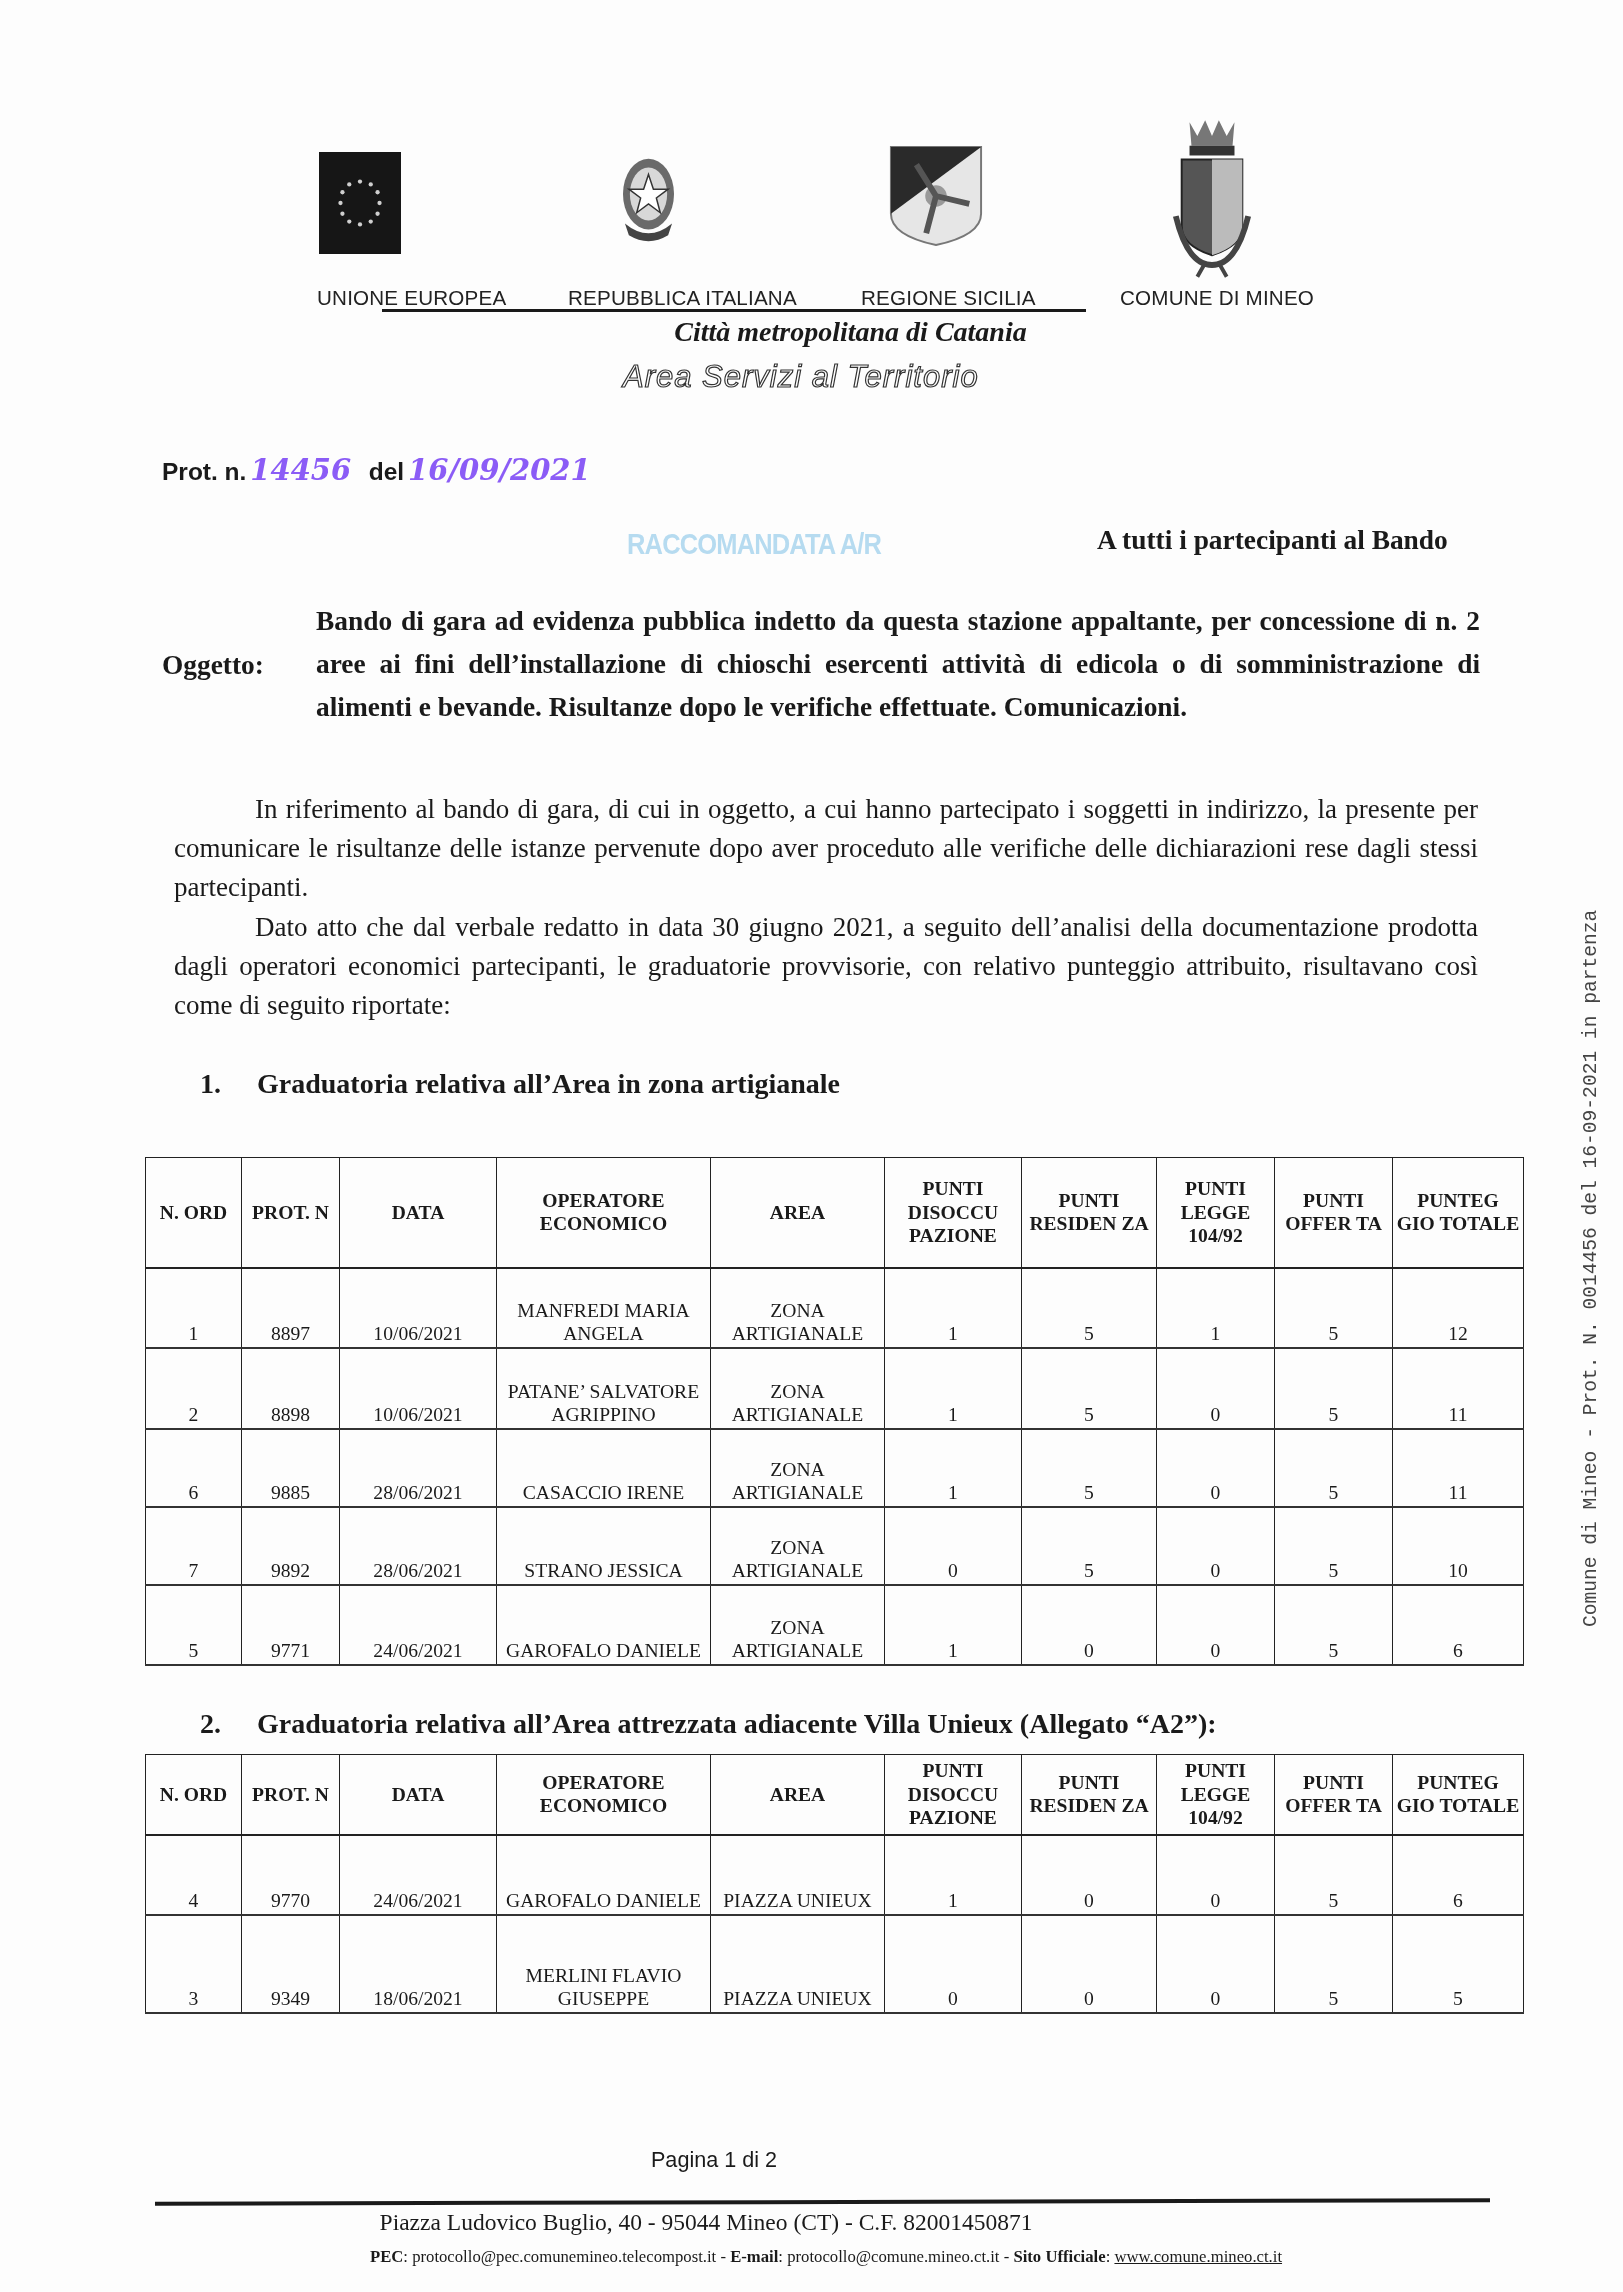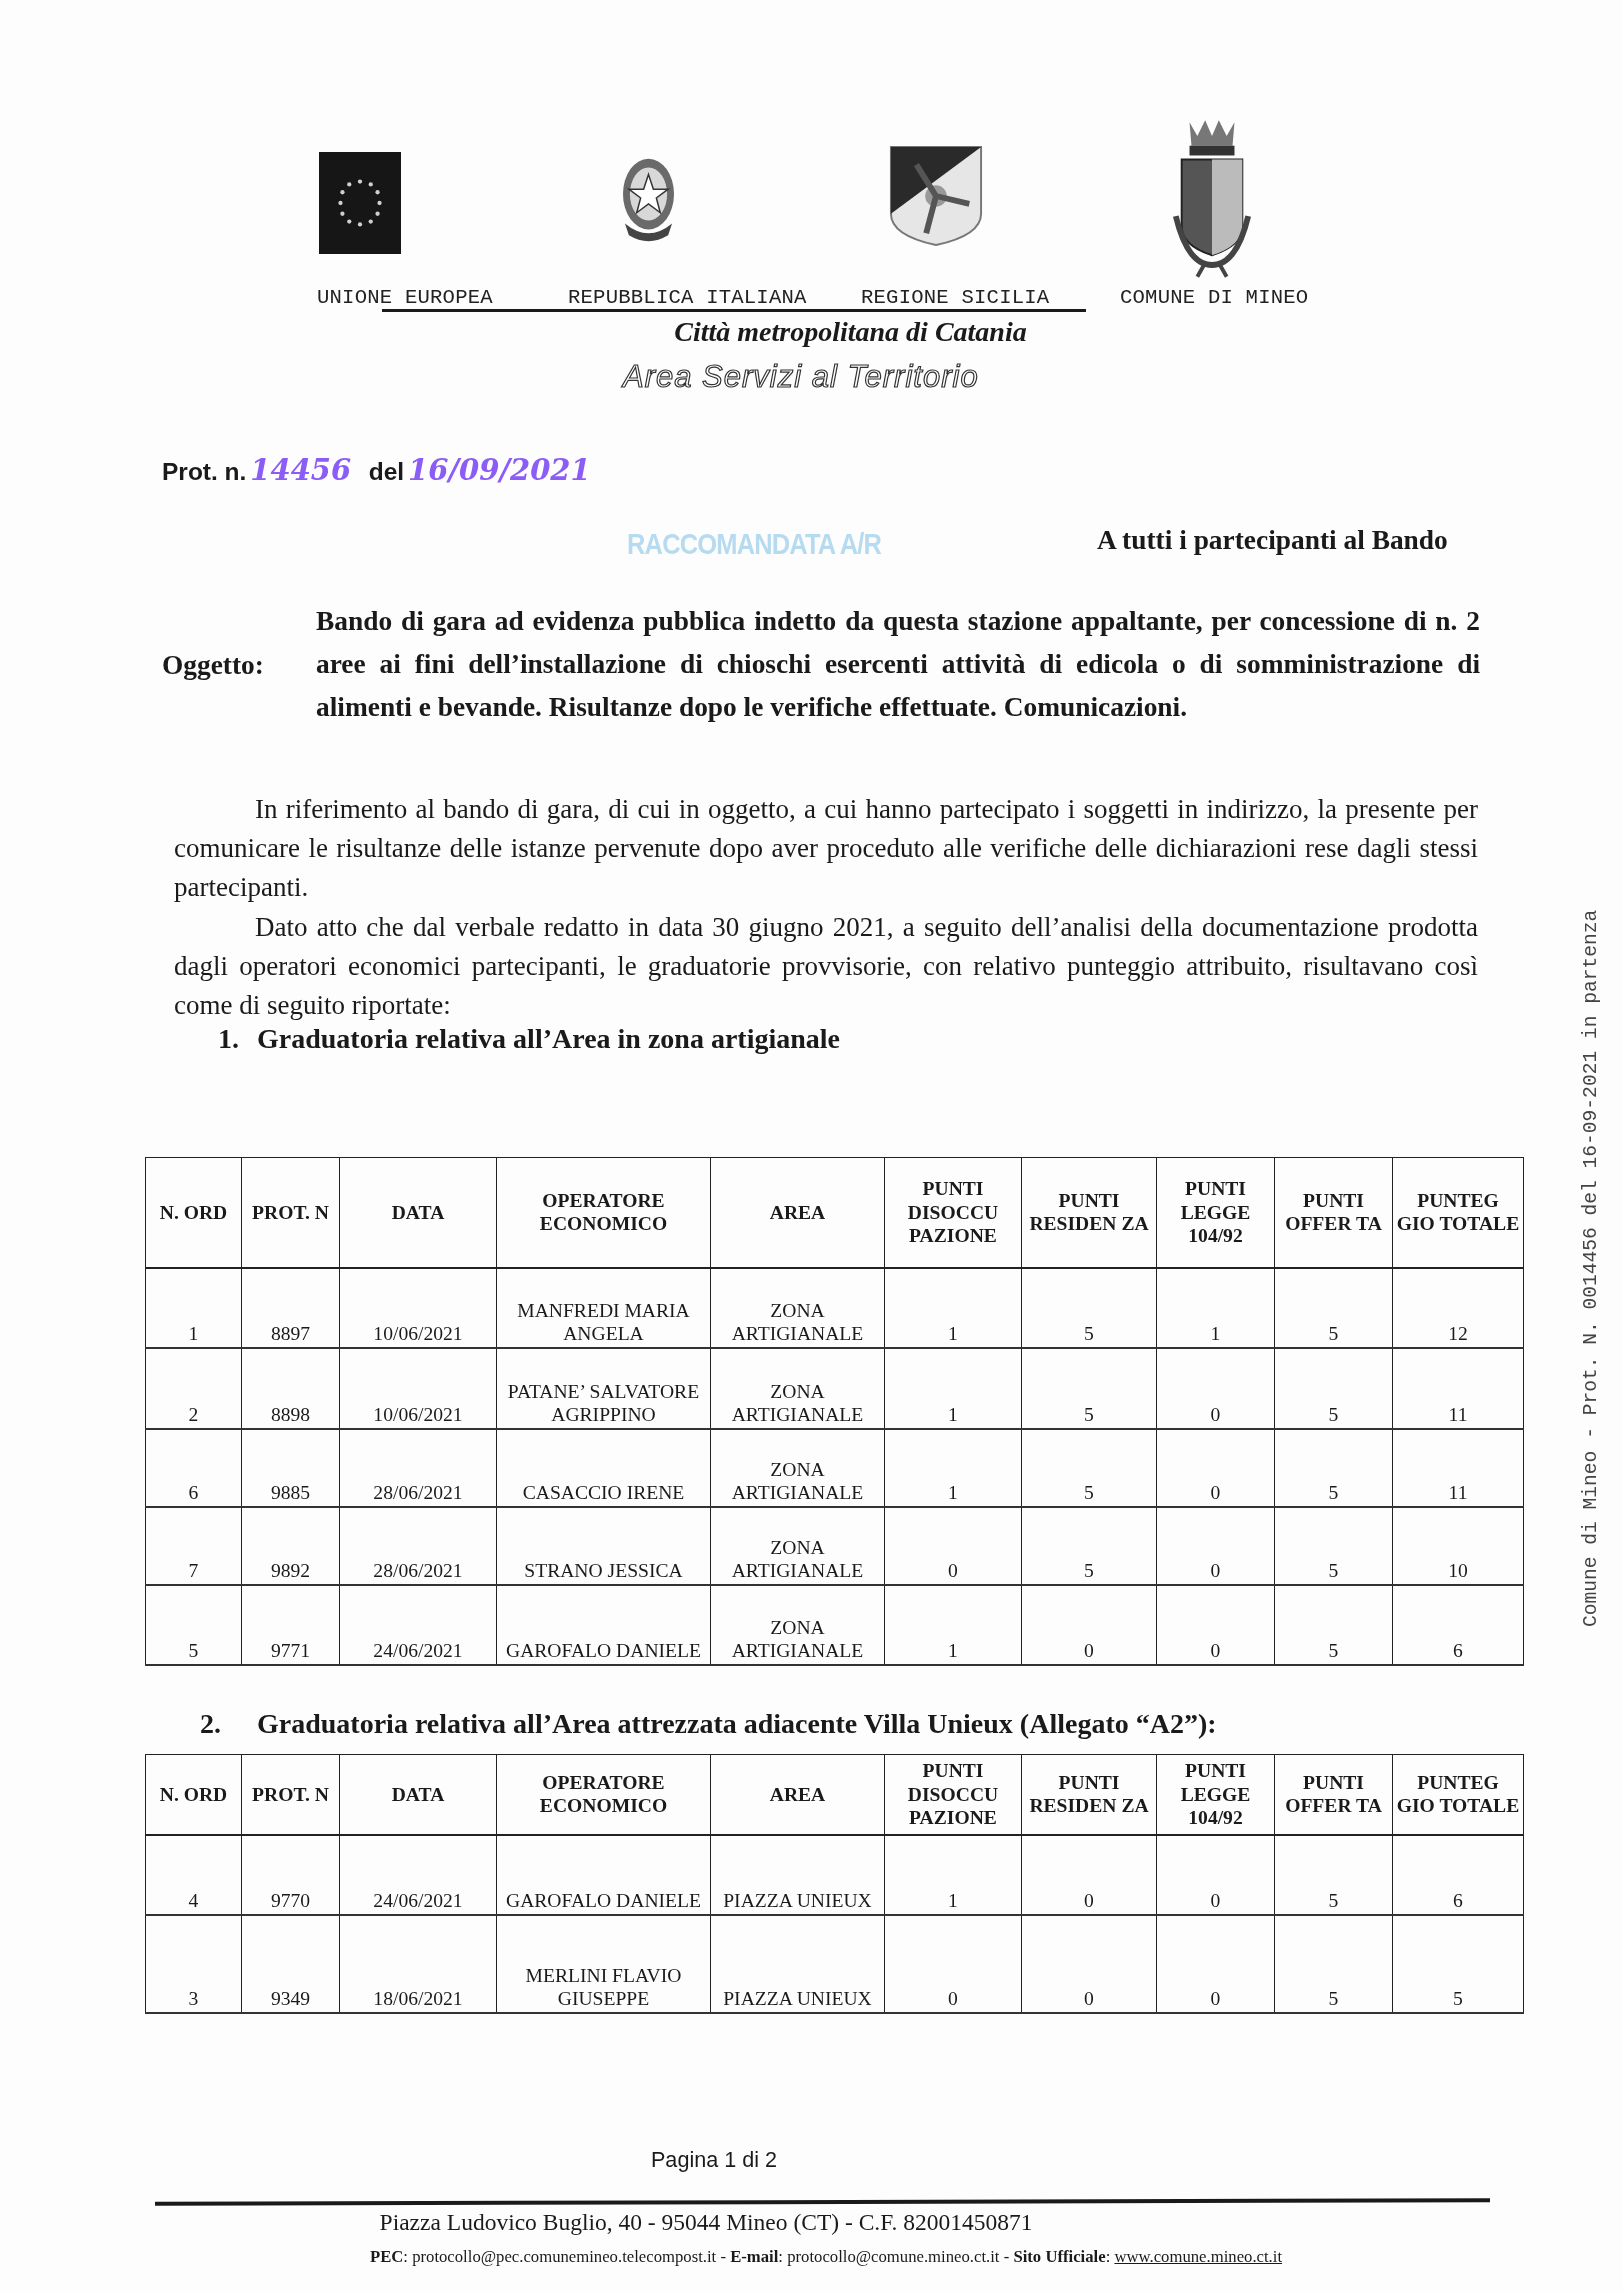--- a/index.html
+++ b/index.html
@@ -6,21 +6,21 @@
     body { width: 1623px; height: 2293px; position: relative; overflow: hidden; color: #1a1a1a; font-family: "Liberation Serif", serif; }
 
     
     .logo { position: absolute; }
     .eu-flag { left: 319px; top: 152px; width: 82px; height: 102px; background: #151515; }
     .eu-flag svg { width: 100%; height: 100%; }
     .emblem-it { left: 619px; top: 145px; width: 59px; height: 106px; }
     .emblem-sic { left: 887px; top: 145px; width: 98px; height: 102px; }
     .emblem-mineo { left: 1168px; top: 118px; width: 88px; height: 162px; }
 
-    .hdr-label { position: absolute; top: 286px; font-family: Liberation Mono, monospace; font-size: 20.6px; color: #222; letter-spacing: 0.2px; }
+    .hdr-label { position: absolute; top: 286px; font-family: Liberation Sans, sans-serif; font-size: 20.6px; color: #222; letter-spacing: 0.2px; }
     .hdr-rule { position: absolute; left: 382px; top: 309px; width: 704px; height: 2.9px; background: #1a1a1a; }
     .metro { position: absolute; left: 0; width: 1623px; top: 316px; text-align: center; font-style: italic; font-weight: bold; font-size: 28px; padding-left: 78px; box-sizing: border-box; }
     .area-serv { position: absolute; left: 623px; top: 359px; font-family: "Liberation Sans", sans-serif; font-style: italic; font-size: 31px; color: #fff; -webkit-text-stroke: 1.2px #333; letter-spacing: 1px; }
 
     
     .prot { position: absolute; left: 162px; top: 453px; font-family: "Liberation Sans", sans-serif; font-weight: bold; font-size: 24.5px; }
     .prot .hand { font-family: "DejaVu Serif", serif; font-style: italic; font-weight: bold; font-size: 29px; color: #8b5cf6; margin: 0 17.6px 0 3.9px; }
     .raccom { position: absolute; left: 627px; top: 527px; font-family: "Liberation Sans", sans-serif; font-weight: bold; font-size: 30px; color: #9fd0ec; opacity: 0.75; letter-spacing: -1px; transform: scaleX(0.85); transform-origin: left; }
     .destinatari { position: absolute; left: 1097px; top: 525px; font-weight: bold; font-size: 27.4px; }
 
@@ -119,21 +119,21 @@
   <div class="txt">Bando di gara ad evidenza pubblica indetto da questa stazione appaltante, per concessione di n. 2 aree ai fini dell’installazione di chioschi esercenti attività di edicola o di somministrazione di alimenti e bevande. Risultanze dopo le verifiche effettuate. Comunicazioni.</div>
 </div>
 
 <div class="para" style="top:790px;">
   <span class="indent"></span><span>In riferimento al bando di gara, di cui in oggetto, a cui hanno partecipato i soggetti in indirizzo, la presente per comunicare le risultanze delle istanze pervenute dopo aver proceduto alle verifiche delle dichiarazioni rese dagli stessi partecipanti.</span>
 </div>
 <div class="para" style="top:908px;">
   <span class="indent"></span><span>Dato atto che dal verbale redatto in data 30 giugno 2021, a seguito dell’analisi della documentazione prodotta dagli operatori economici partecipanti, le graduatorie provvisorie, con relativo punteggio attribuito, risultavano così come di seguito riportate:</span>
 </div>
 
-<div class="section-title" style="left:200px; top:1018px;text-align:center;">
+<div class="section-title" style="left:200px; top:1063px;">
   <span class="num">1.</span><span>Graduatoria relativa all’Area in zona artigianale</span><br>
   <span class="num"></span>
 </div>
 
 <table class="grad" id="table1" style="left:145px; top:1157px; width:1378px;">
   <colgroup>
     <col style="width:96px">
       <col style="width:98px">
       <col style="width:157px">
       <col style="width:214px">

